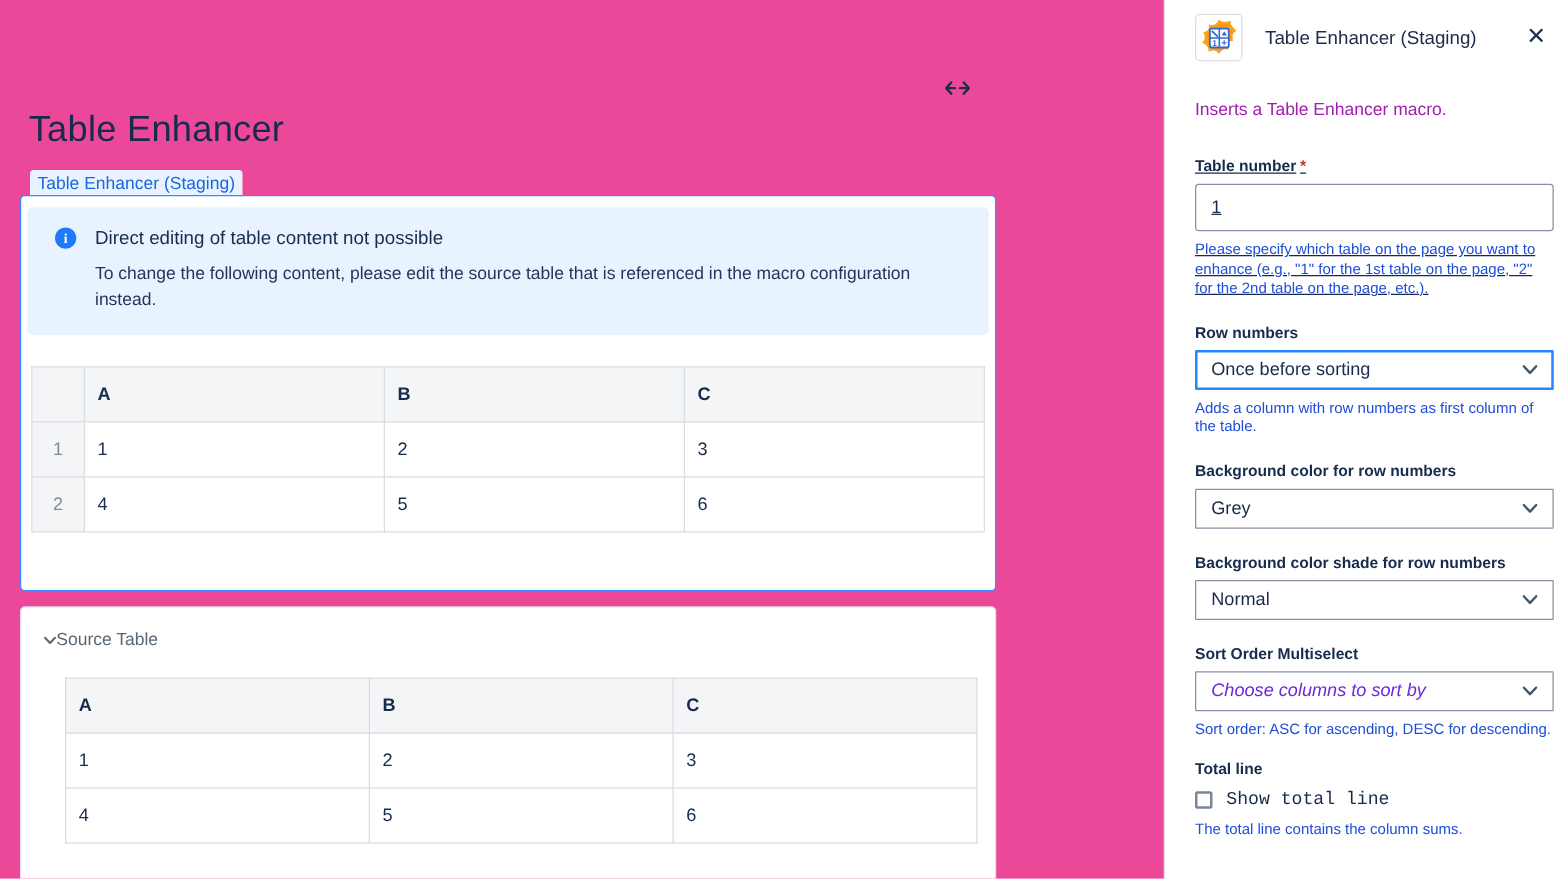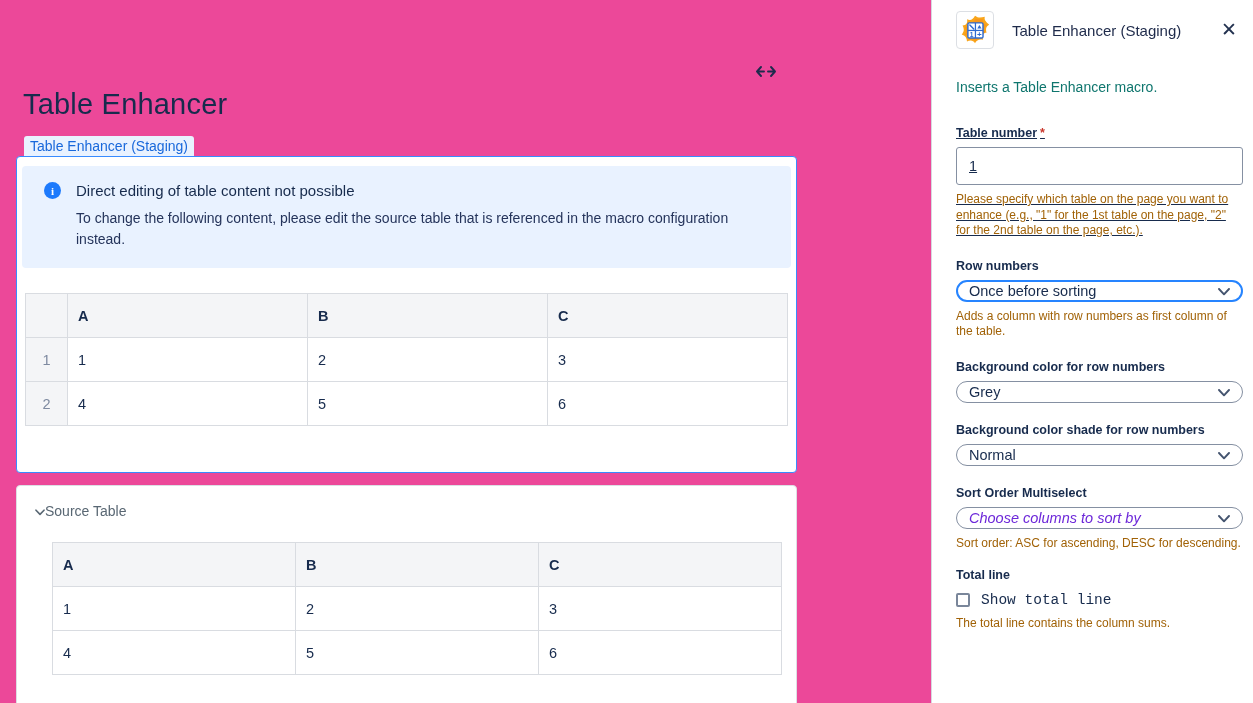--- a/index.html
+++ b/index.html
@@ -44,35 +44,35 @@
   
   .panel { width:322px; min-width:322px; border-left:1px solid #D5D9DF; background:#fff;
            padding:11px 10px 0 24px; }
   .panel-header { display:flex; align-items:center; }
   .macro-icon-box { width:38px; height:38px; min-width:38px; border:1px solid #DCDFE4;
                     border-radius:4px; display:flex; align-items:center; justify-content:center;
                     background:#fff; }
   .panel-title { margin-left:18px; font-size:15px; color:#1E2A4A; flex:1; }
   .close-btn { font-size:19px; color:#22314F; padding:0 4px 2px 4px; cursor:pointer;
                line-height:1; margin-right:2px; }
-  .panel-desc { margin-top:30px; font-size:14px; color:#0f766e; line-height:17px; }
+  .panel-desc { margin-top:30px; font-size:14px; color:#a21caf; line-height:17px; }
   .field { margin-top:20px; }
   .field.first { margin-top:30px;text-decoration:underline; }
   .field.tight { margin-top:17px; }
   .field-label { font-size:12.5px; font-weight:700; color:#172B4D; line-height:15px; }
   .req { color:#C9372C; margin-left:3px; }
   .text-input { margin-top:6px; display:block; width:100%; height:38px; border:1px solid #8590A2;
                 border-radius:3px; padding:0 12px; font-size:14.5px; color:#172B4D;
                 font-family:"Liberation Sans", sans-serif; background:#fff; outline:none; }
-  .select { margin-top:6px; height:22px; border:1px solid #8590A2; border-radius:12px;
+  .select { margin-top:6px; height:32px; border:1px solid #8590A2; border-radius:1px;
             display:flex; align-items:center; justify-content:space-between; padding:0 12px;
             font-size:14.5px; color:#172B4D; cursor:pointer; background:#fff; }
   .select.focused { border:2px solid #2684FF; padding:0 11px; }
   .select .ph { color:#6d28d9;font-style:italic; }
-  .help { margin-top:7px; font-size:12px; color:#a16207; line-height:15.5px; }
+  .help { margin-top:7px; font-size:12px; color:#1d4ed8; line-height:15.5px; }
   .checkbox-row { margin-top:9px; display:flex; align-items:center; gap:11px;
                   font-size:14.5px; color:#172B4D; cursor:pointer;font-family:Liberation Mono, monospace; }
   .checkbox { width:14px; height:14px; min-width:14px; border:2px solid #7A869A;
               border-radius:2px; background:#fff; }
   .help.after-cb { margin-top:8px; }
 </style>
 </head>
 <body>
 
 <div class="app">

